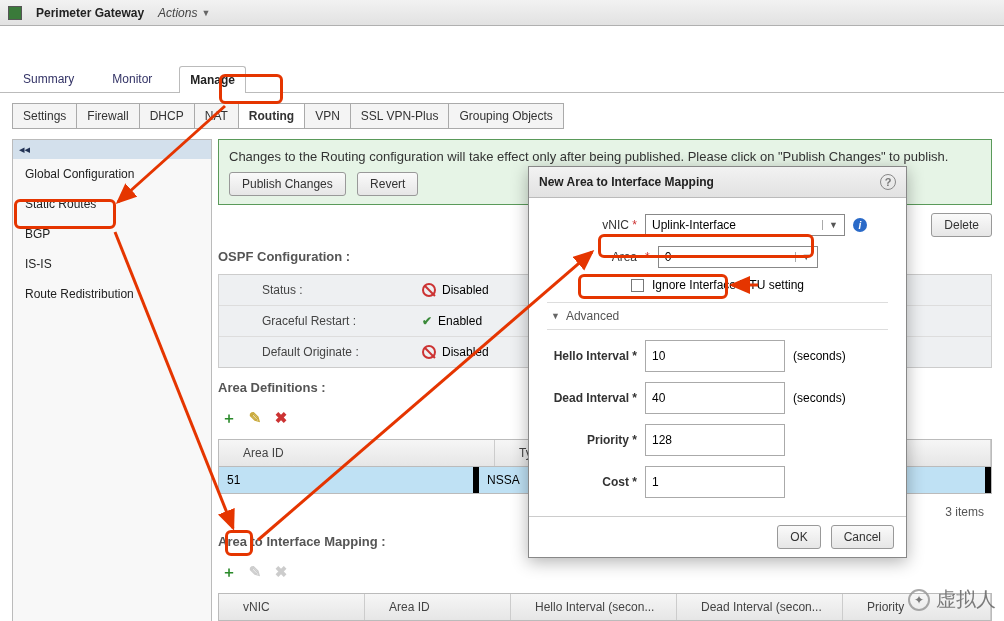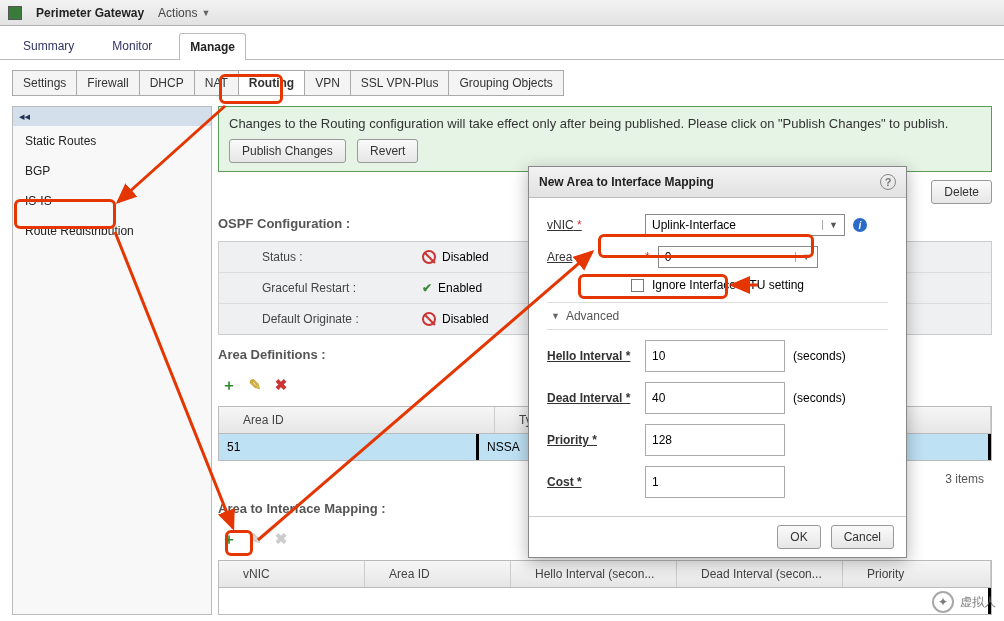--- a/index.html
+++ b/index.html
@@ -1,25 +1,25 @@
 <!DOCTYPE html>
 <html><head>
 <meta charset="utf-8">
 <style>
 * { box-sizing: border-box; font-family: Arial, sans-serif; font-size: 12px; }
 body { margin: 0; background: #fff; width: 1004px; height: 621px; position: relative; overflow: hidden; }
 
 .titlebar { height: 26px; background: linear-gradient(#f2f2f2,#e2e2e2); border-bottom: 1px solid #b0b0b0; display: flex; align-items: center; padding: 0 8px; gap: 14px; }
 .titlebar .icon-box { width:14px; height:14px; background:#3a7a3a; border:1px solid #555; }
 .titlebar .title { font-weight: bold; color:#222; }
-.titlebar .actions { color:#444; display:flex; align-items:center; gap:4px; }
+.titlebar .actions { color:#444; display:flex; align-items:center; gap:4px;font-style:italic; }
 .titlebar .chev { font-size:9px; color:#666; }
 
 .primary-tabs { display:flex; gap:16px; padding:6px 12px 0 12px; border-bottom:1px solid #bbb; }
-.primary-tabs .ptab { padding:6px 10px; color:#336; cursor:pointer; border:1px solid transparent; border-bottom:none; border-radius:3px 3px 0 0; }
+.primary-tabs .ptab { padding:6px 10px; color:#336; cursor:pointer; border:1px solid transparent; border-bottom:none; border-radius:3px 3px 0 0;margin-top:33px; }
 .primary-tabs .ptab.active { background:#fff; border-color:#bbb; font-weight:bold; color:#222; position:relative; top:1px; }
 
 .sub-tabs { display:flex; gap:0; padding:10px 12px; }
 .sub-tabs .stab { padding:5px 10px; border:1px solid #aaa; background:#f4f4f4; color:#333; cursor:pointer; }
 .sub-tabs .stab + .stab { border-left:none; }
 .sub-tabs .stab.active { background:#fff; font-weight:bold; }
 
 .body-row { display:flex; padding:0 12px 12px 12px; gap:6px; }
 
 .sidebar { width:200px; border:1px solid #bbb; background:#f8f8f8; }
@@ -47,32 +47,32 @@
 .tool-icons .ico { width:18px;height:18px; display:flex; align-items:center; justify-content:center; font-weight:bold; cursor:pointer; font-size:15px; }
 .ico.plus { color:#2a8a2a; }
 .ico.pencil { color:#c9a93a; }
 .ico.del { color:#c33; }
 .ico.disabled { color:#ccc; cursor:default; }
 
 .grid { border:1px solid #bbb; }
 .grid .ghead { display:flex; background:linear-gradient(#f6f6f6,#e6e6e6); border-bottom:1px solid #bbb; }
 .grid .ghead .gc { padding:6px 8px; color:#444; border-right:1px solid #ccc;margin-left:16px; }
 .grid .grow { display:flex; }
-.grid .grow .gc { padding:6px 8px; border-right:3px solid #000000; }
+.grid .grow .gc { padding:6px 8px; border-right:6px solid #000000; }
 .grid .grow.sel { background:#bfe1f4; }
 
 .config-top { display:flex; justify-content:flex-end; gap:6px; }
 
 
 .dialog { position:absolute; left:528px; top:166px; width:379px; background:#fff; border:1px solid #888; box-shadow:0 4px 16px rgba(0,0,0,0.3); }
 .dialog .dtitle { background:linear-gradient(#f2f2f2,#e2e2e2); border-bottom:1px solid #bbb; padding:7px 10px; font-weight:bold; color:#222; display:flex; justify-content:space-between; align-items:center; }
 .dialog .dbody { padding:16px 18px 8px 18px; }
 .dialog .dfoot { border-top:1px solid #ccc; padding:8px 12px; display:flex; justify-content:flex-end; gap:10px; }
 .frow { display:flex; align-items:center; margin-bottom:10px; gap:8px; }
-.frow .flabel { width:90px; color:#333;text-decoration:underline; }
+.frow .flabel { width:90px; text-align:right; color:#333; }
 .frow .flabel.bold { font-weight:bold; }
 .req { color:#c33; }
 .fselect { border:1px solid #888; background:#fff; padding:3px 6px; display:flex; align-items:center; justify-content:space-between; min-width:160px; }
 .fselect .dd { font-size:9px; color:#555; border-left:1px solid #aaa; padding-left:6px; }
 .finput { border:1px solid #aaa; padding:8px 6px; width:140px; background:#fff; }
 .chk { width:13px; height:13px; border:1px solid #777; display:inline-block; }
 .info-icon { width:14px;height:14px;border-radius:50%;background:#2a6ac8;color:#fff;display:flex;align-items:center;justify-content:center;font-size:10px;font-weight:bold;font-style:italic; }
 .help-icon { width:16px;height:16px;border-radius:50%;border:1px solid #888;color:#777;display:flex;align-items:center;justify-content:center;font-size:11px; }
 
 .adv-header { display:flex; align-items:center; gap:6px; color:#555; border-top:1px solid #ddd; border-bottom:1px solid #ddd; padding:6px 4px; cursor:pointer; margin:6px 0 10px 0; }
@@ -112,20 +112,21 @@
   <div class="stab">NAT</div>
   <div class="stab active">Routing</div>
   <div class="stab">VPN</div>
   <div class="stab">SSL VPN-Plus</div>
   <div class="stab">Grouping Objects</div>
 </div>
 
 <div class="body-row">
   <div class="sidebar">
     <div class="collapse">◂◂</div>
+    <div class="sitem">Global Configuration</div>
     <div class="sitem">Static Routes</div>
     <div class="sitem">BGP</div>
     <div class="sitem">IS-IS</div>
     <div class="sitem">Route Redistribution</div>
   </div>
 
   <div class="content">
     <div class="banner">
       <div class="msg">Changes to the Routing configuration will take effect only after being published. Please click on "Publish Changes" to publish.</div>
       <span class="btn">Publish Changes</span>
@@ -271,14 +272,14 @@
       </marker>
     </defs>
   <line x1="225" y1="106" x2="118" y2="202" stroke="#e53500" stroke-width="3" marker-end="url(#ah)"></line>
   <line x1="115" y1="232" x2="233" y2="528" stroke="#e53500" stroke-width="3" marker-end="url(#ah)"></line>
   <line x1="258" y1="540" x2="592" y2="252" stroke="#e53500" stroke-width="3" marker-end="url(#ah)"></line>
   <line x1="758" y1="285" x2="732" y2="285" stroke="#e53500" stroke-width="3" marker-end="url(#ah)"></line>
 </svg>
 
 <div class="watermark">
   <span class="wicon">✦</span>
-  <span style="font-size:12px;">虚拟人</span>
+  <span style="font-size:20px;">虚拟人</span>
 </div>
 
 </body></html>

